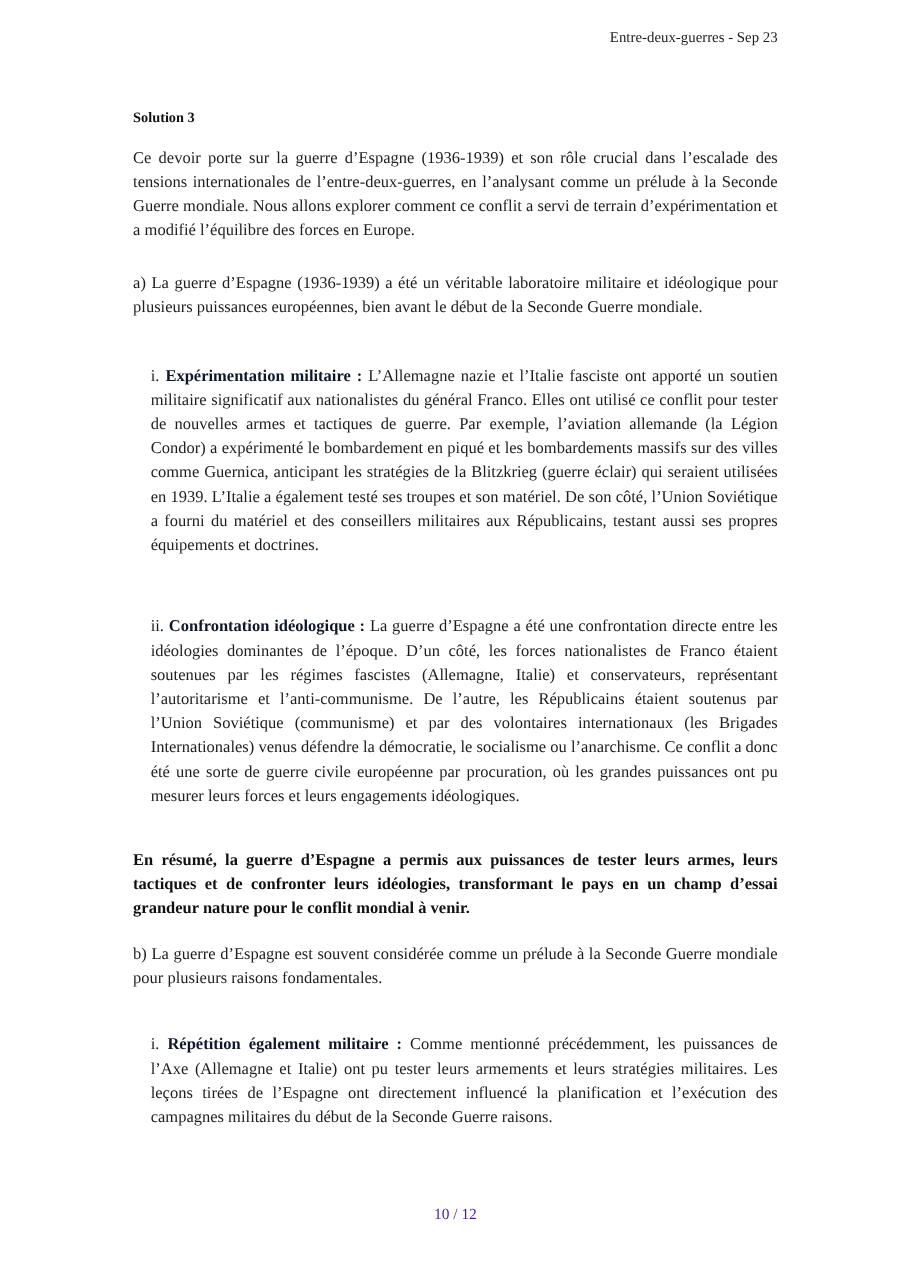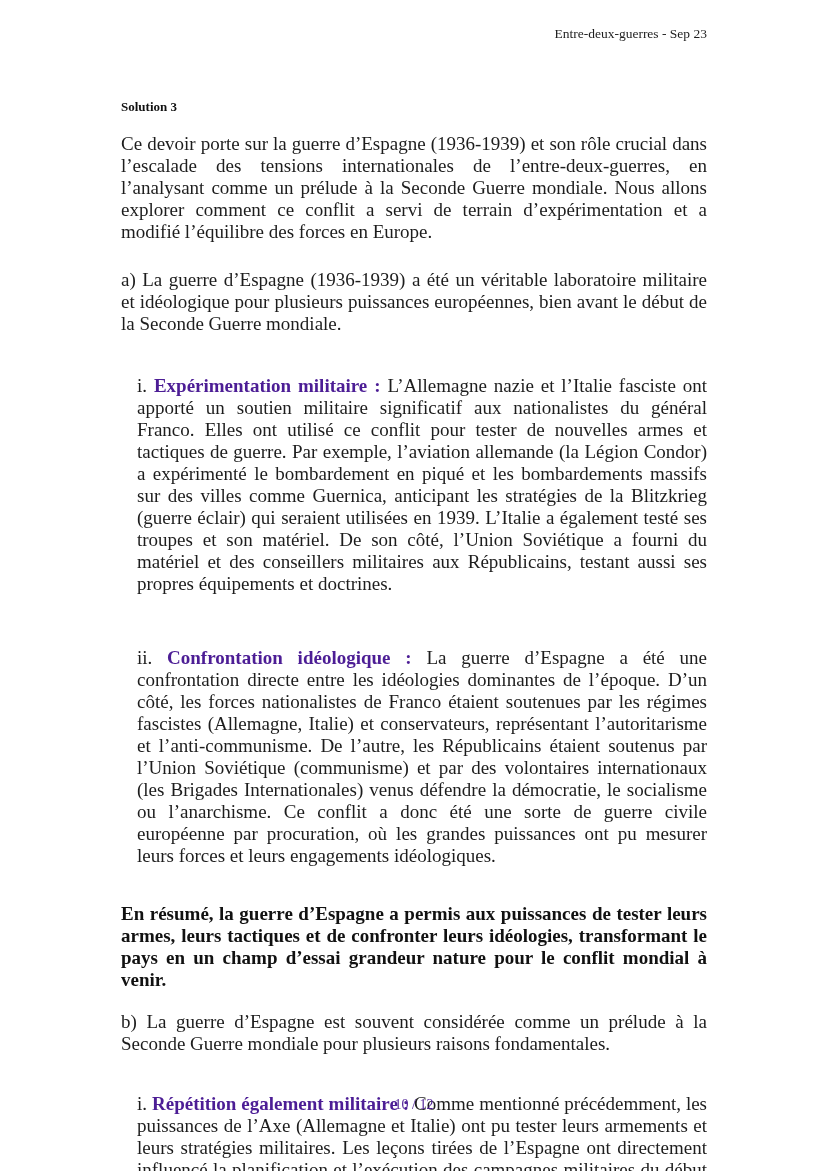--- a/index.html
+++ b/index.html
@@ -29,37 +29,37 @@
   }
   .title {
     margin: 53px 0 0 0;
     font-size: 13px;
     line-height: 24px;
     font-weight: bold;
     color: #111111;
   }
   .para {
     margin: 0;
-    font-size: 19px;
+    font-size: 15px;
     line-height: 22px;
     text-align: justify;
     hyphens: auto;
     -webkit-hyphens: auto;
   }
   .intro       { margin-top: 14px; }
   .lead-a      { margin-top: 26px; }
   .list-a      { margin-top: 40px; }
   .item + .item{ margin-top: 52px; }
   .summary     { margin-top: 36px; font-weight: bold; color: #111111; }
   .lead-b      { margin-top: 20px; }
   .list-b      { margin-top: 38px; }
   .item {
     margin-left: 16px;
   }
-  .item strong { color: #4c1d95; margin-top: 20px; }
+  .item strong { color: #0f172a; margin-top: 20px; }
   .footer {
     position: absolute;
     top: 1096px;
     left: 0;
     width: 100%;
     text-align: center;
     font-size: 14px;
     line-height: 18px;
     color: #4c1d95;
   }

